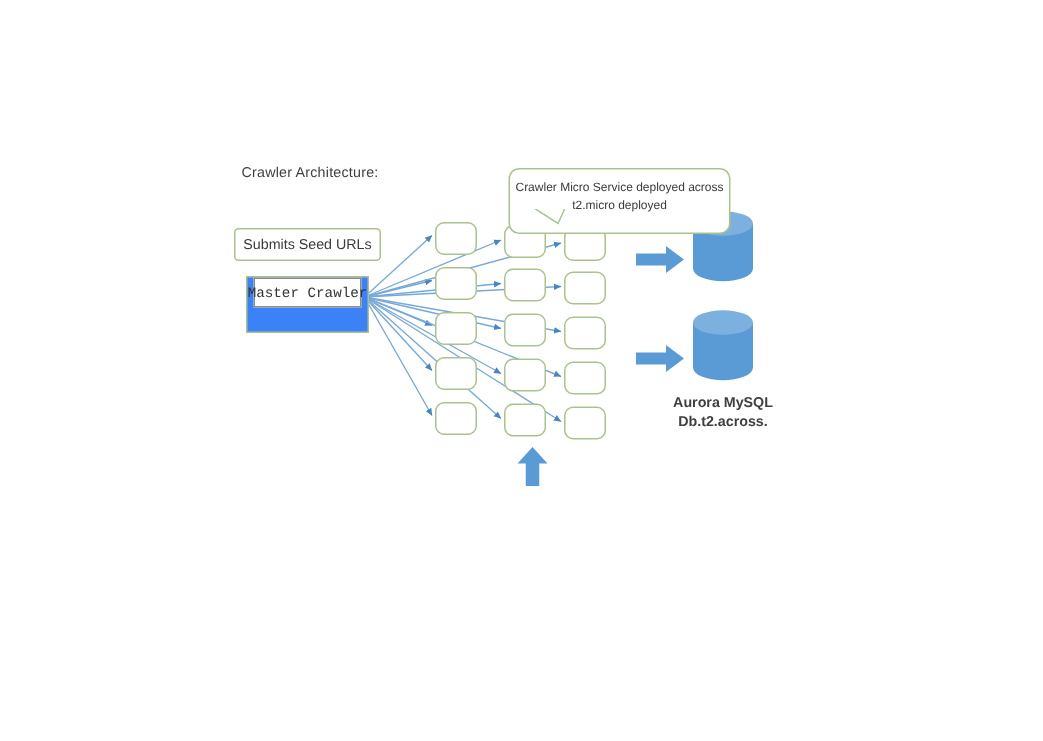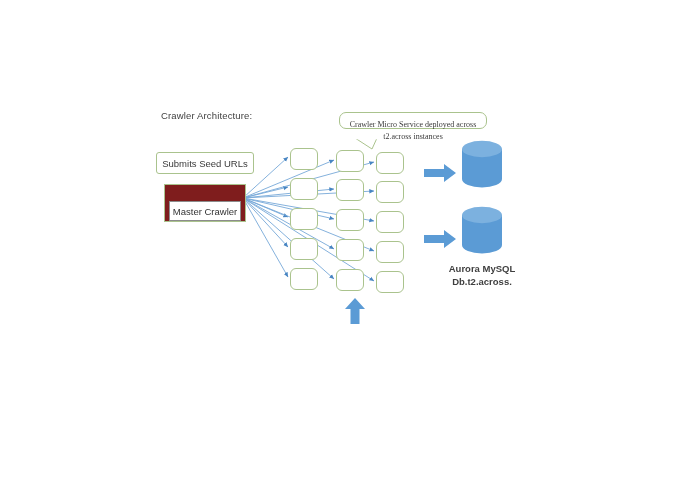--- a/index.html
+++ b/index.html
@@ -49,24 +49,25 @@
     display: flex;
     align-items: center;
     justify-content: center;
     font-size: 9.5px;
     color: #3a3a3a;
     white-space: nowrap;
     text-align: center;
   }
   .master-outer {
     border: 1px solid #aac38d;
-    background: #7f1d1d;
+    background: #3b82f6;
     display: flex;
-    align-items: flex-end;
+    align-items: flex-start;
     justify-content: center;
+    font-family: Liberation Mono, monospace;
   }
   .master-inner {
     border: 1px solid #8c8c8c;
     background: #ffffff;
     font-size: 9.5px;
     color: #333333;
     display: flex;
     align-items: center;
     justify-content: center;
     white-space: nowrap;
@@ -135,23 +136,23 @@
   </svg>
 
   <div class="abs diagram-title" style="left:161px; top:110px;">Crawler Architecture:</div>
 
   <div class="abs seed-box" style="left:156px; top:152px; width:96px; height:20px;">Submits Seed URLs</div>
 
   <div class="abs master-outer" style="left:164px; top:184px; width:80px; height:36px;">
     <div class="master-inner" style="width:72px; height:20px;">Master Crawler</div>
   </div>
 
-  <div class="abs callout" style="left:339px; top:112px; width:148px; height:17px;font-family:Liberation Serif, serif;">
+  <div class="abs callout" style="left:339px; top:112px; width:148px; height:44px;">
     <div>Crawler Micro Service deployed across</div>
-    <div>t2.across instances</div>
+    <div>t2.micro deployed</div>
   </div>
   <svg class="abs callout-tail" style="left:339px; top:138px; width:60px; height:14px;" viewBox="0 0 60 14">
     <path d="M16,0 L33,11 L38,0" fill="#ffffff" stroke="#aac38d" stroke-width="1"></path>
     <line x1="15" y1="0.5" x2="39" y2="0.5" stroke="#ffffff" stroke-width="1.6"></line>
   </svg>
 
   <div class="abs node" style="left:290px; top:148px; width:28px; height:22px;"></div>
   <div class="abs node" style="left:336px; top:150px; width:28px; height:22px;"></div>
   <div class="abs node" style="left:376px; top:152px; width:28px; height:22px;"></div>
 

